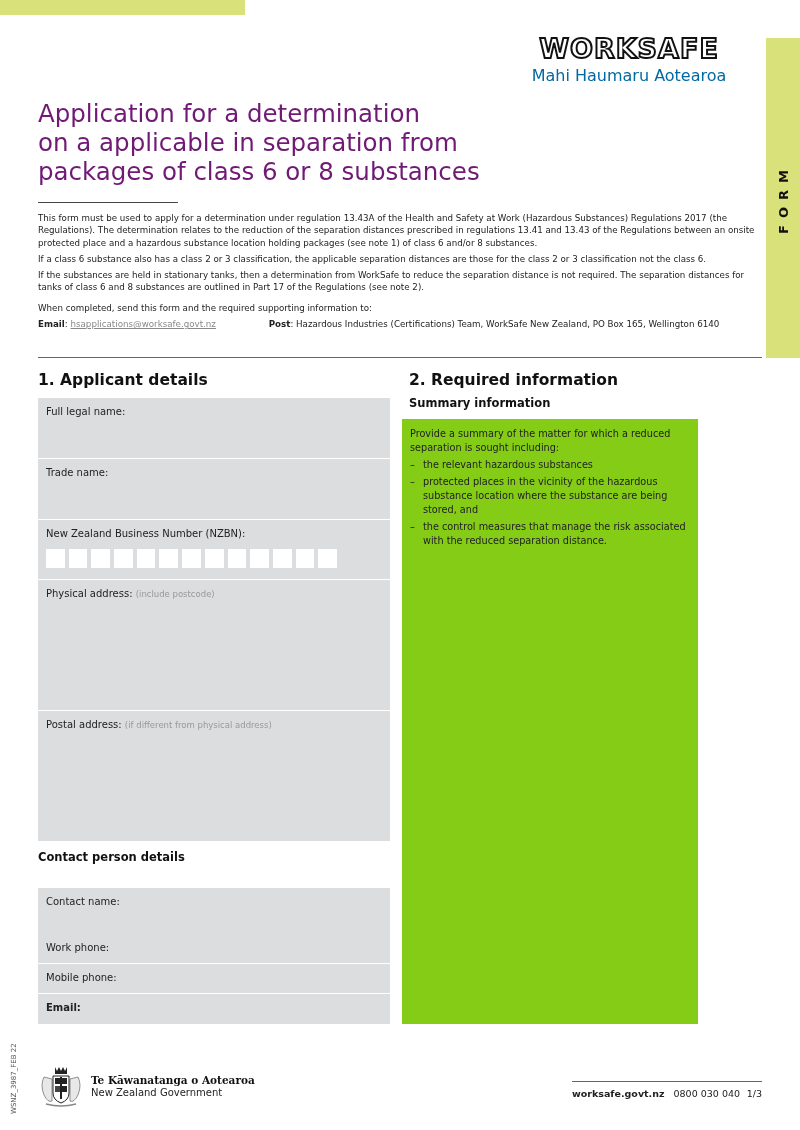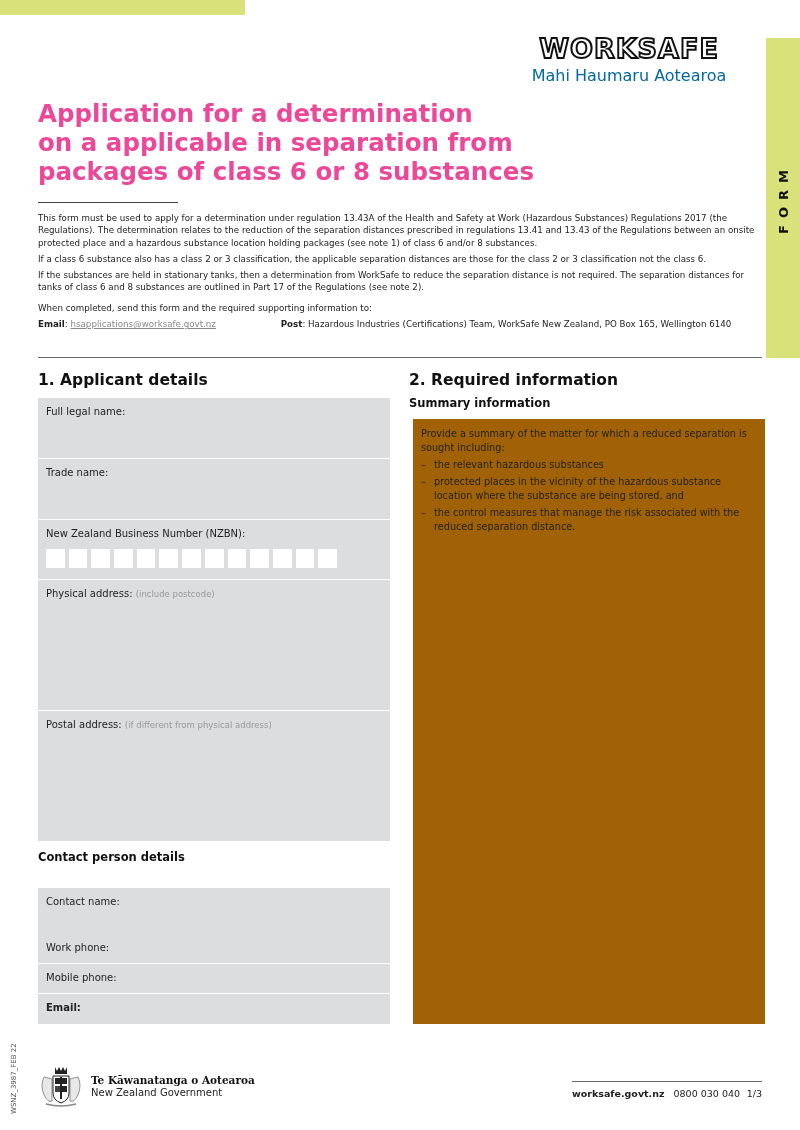--- a/index.html
+++ b/index.html
@@ -8,43 +8,43 @@
 
   .top-bar { position: absolute; left: 0; top: 0; width: 245px; height: 15px; background: #d9e27a; }
   .side-bar { position: absolute; left: 766px; top: 38px; width: 34px; height: 320px; background: #d9e27a; }
   .side-bar-label { position: absolute; left: 766px; top: 38px; width: 34px; height: 320px; display:flex; align-items:center; justify-content:center; }
   .side-bar-label span { transform: rotate(-90deg); font-weight: bold; font-size: 13px; letter-spacing: 7px; color: #111; white-space: nowrap; }
 
   .logo { position: absolute; left: 524px; top: 34px; width: 210px; text-align: center; }
   .logo-word { font-family: "DejaVu Sans", sans-serif; font-weight: bold; font-size: 27px; letter-spacing: 1px; color: #ffffff; -webkit-text-stroke: 2px #111; line-height: 30px; }
   .logo-sub { font-size: 16px; color: #0369a1; margin-top: 2px; }
 
-  .title { position: absolute; left: 38px; top: 99px; width: 520px; font-size: 24.5px; font-weight: 700; line-height: 29px; color: #ec4899; }
+  .title { position: absolute; left: 38px; top: 99px; width: 520px; font-size: 24.5px; font-weight: 400; line-height: 29px; color: #701a75; }
   .title-rule { position: absolute; left: 38px; top: 202px; width: 140px; height: 1px; background: #444; }
 
   .intro { position: absolute; left: 38px; top: 212px; width: 720px; font-size: 8.7px; line-height: 12.3px; color: #222; }
   .intro p { margin-bottom: 4px; }
   .intro .gap { margin-top: 8px; }
   .intro b { font-weight: bold; }
   .intro .email-link { color: #888; text-decoration: underline; }
-  .intro .post { margin-left: 20px; padding-left: 42px; }
+  .intro .post { margin-left: 8px; padding-left: 42px; }
 
   .section-rule { position: absolute; left: 38px; top: 357px; width: 724px; height: 1px; background: #666; }
 
   .h2 { position: absolute; font-size: 15.5px; font-weight: bold; color: #111; }
   .h3 { position: absolute; font-size: 11.5px; font-weight: bold; color: #111; }
 
   .field { position: absolute; left: 38px; width: 352px; background: #dcdddf; }
   .field-label { position: absolute; left: 8px; top: 8px; font-size: 10px; color: #222; }
   .field-hint { color: #999; font-size: 8.5px; }
 
   .nzbn-boxes { position: absolute; left: 8px; top: 29px; display: flex; gap: 4px; }
   .nzbn-box { width: 18.7px; height: 19px; background: #ffffff; }
 
-  .summary-box { position: absolute; left: 413px; top: 419px; width: 352px; height: 605px; background: #a16207; padding: 8px 8px; font-size: 9.7px; line-height: 14px; color: #222; }
+  .summary-box { position: absolute; left: 402px; top: 419px; width: 296px; height: 605px; background: #84cc16; padding: 8px 8px; font-size: 9.7px; line-height: 14px; color: #222; }
   .summary-box ul { list-style: none; margin-top: 3px; }
   .summary-box li { position: relative; padding-left: 13px; margin-bottom: 3px; }
   .summary-box li::before { content: "–"; position: absolute; left: 0; top: 0; }
 
   .doc-code { position: absolute; left: 2px; top: 1080px; transform: rotate(-90deg); transform-origin: center; font-size: 7px; color: #555; white-space: nowrap; width: 60px; text-align: center; margin-left: -18px; }
 
   .gov-logo { position: absolute; left: 38px; top: 1063px; display: flex; align-items: center; gap: 7px; }
   .crest { width: 46px; height: 45px; }
   .gov-text .maori { font-family: "DejaVu Serif", serif; font-weight: bold; font-size: 10.5px; color: #111; }
   .gov-text .eng { font-size: 10px; color: #222; margin-top: 1px; }

